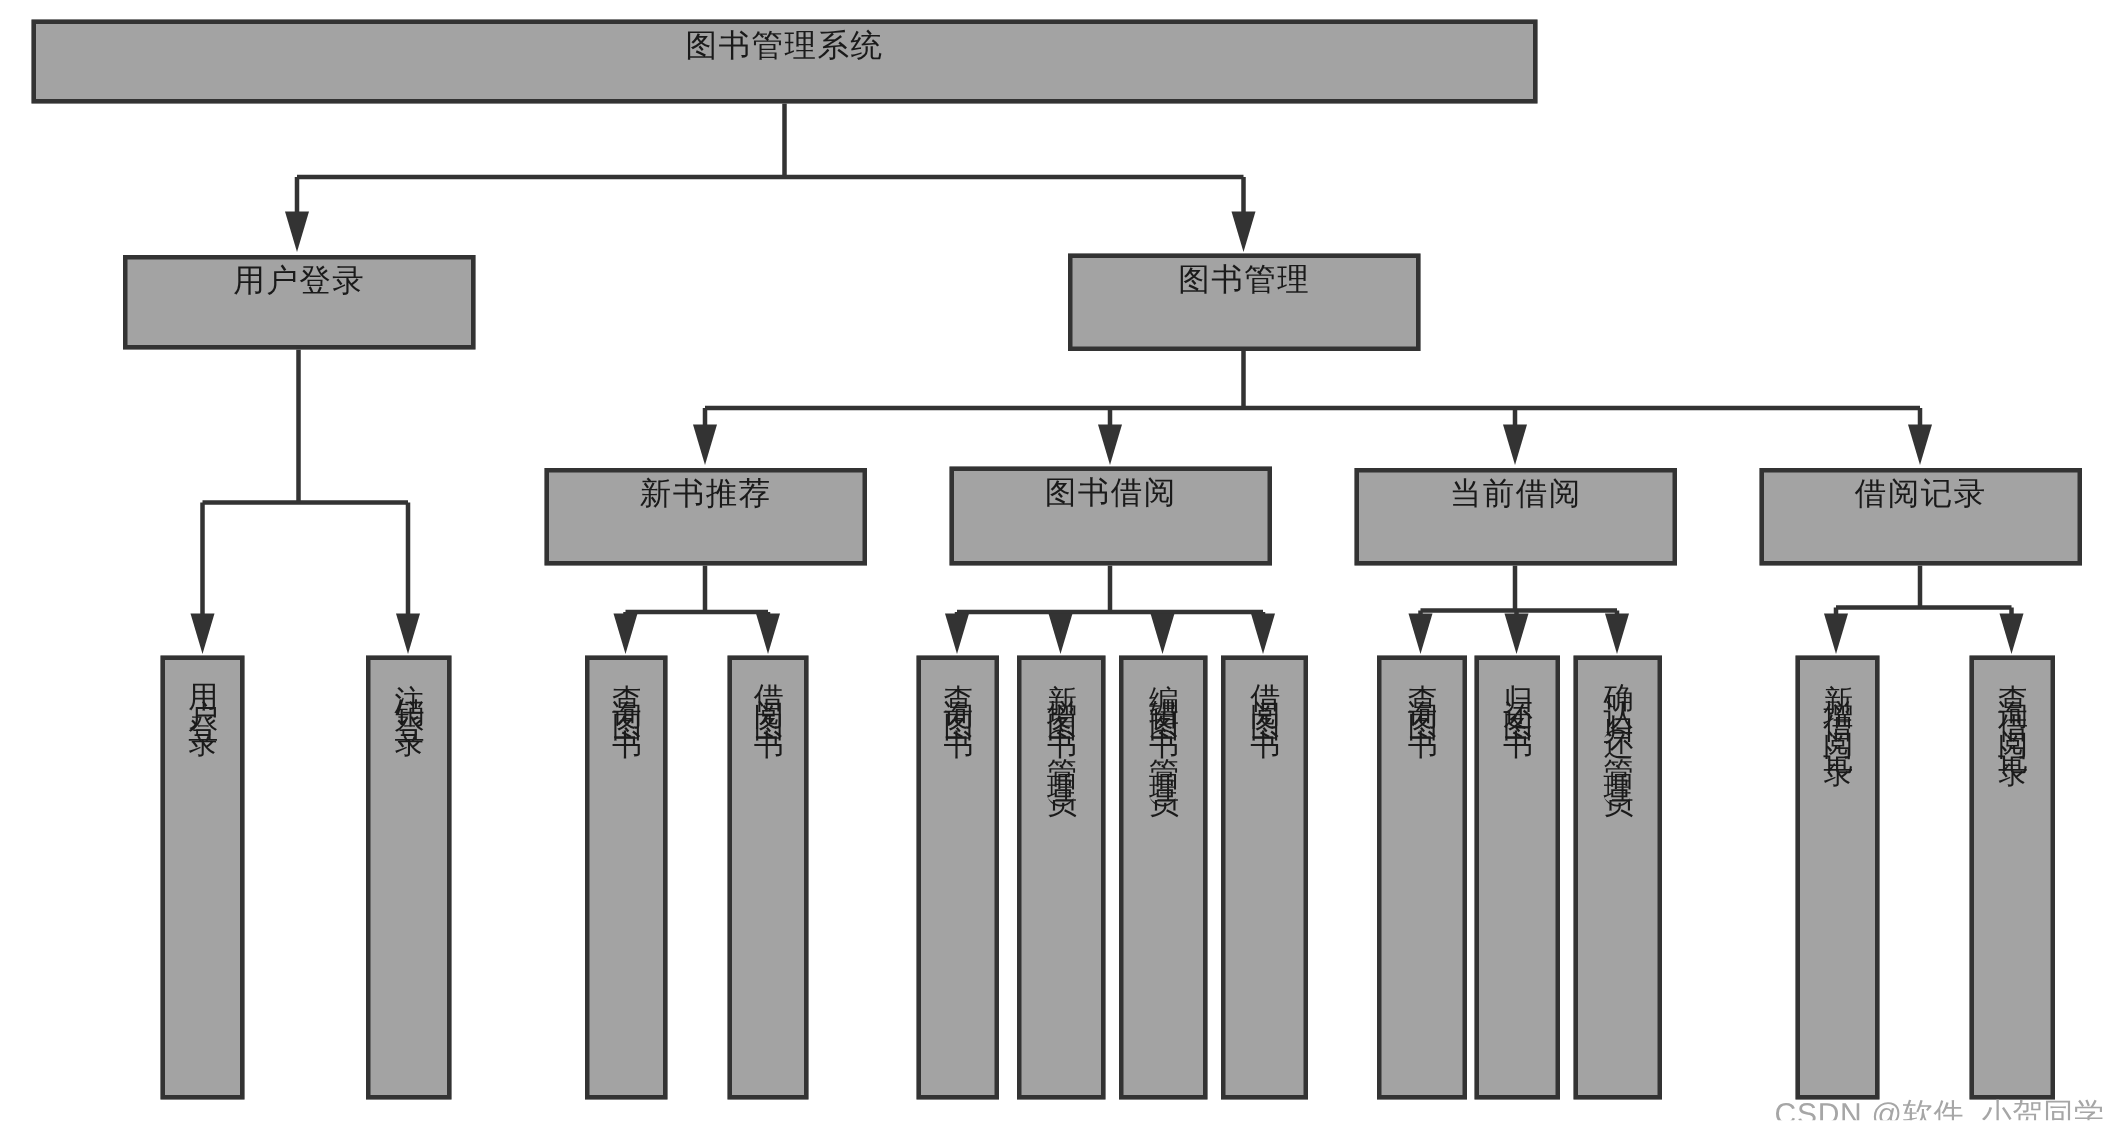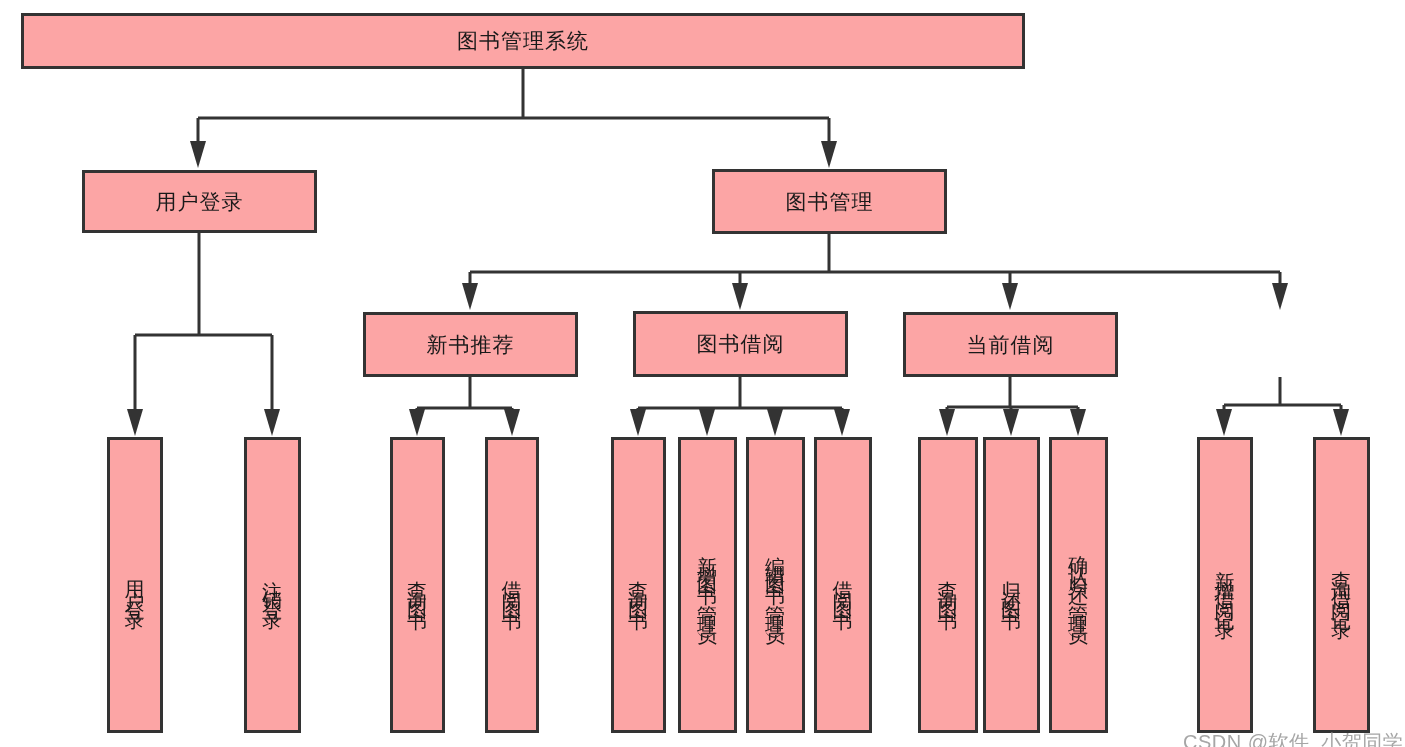--- a/index.html
+++ b/index.html
@@ -20,23 +20,22 @@
     left: 0;
     top: 0;
     width: 1405px;
     height: 747px;
     pointer-events: none;
   }
   .node {
     position: absolute;
     box-sizing: border-box;
     border: 3px solid #333333;
-    background: #fca5a5;
+    background: #a3a3a3;
     display: flex;
-    align-items: center;
     justify-content: center;
     color: #1a1a1a;
   }
   .node.h {
     font-size: 21px;
     letter-spacing: 1px;
   }
   .node.leaf {
     width: 57px;
     top: 437px;
@@ -122,20 +121,23 @@
 
   <div class="node h" style="left:712px; top:169px; width:235px; height:65px;">
     <span>图书管理</span>
   </div>
   <div class="node h" style="left:633px; top:311px; width:215px; height:66px;">
     <span>图书借阅</span>
   </div>
   <div class="node h" style="left:903px; top:312px; width:215px; height:65px;">
     <span>当前借阅</span>
   </div>
+  <div class="node h" style="left:1173px; top:312px; width:215px; height:65px;">
+    <span>借阅记录</span>
+  </div>
 
   <div class="node leaf" style="left:107px; width:56px;">
     <span class="vtext">用户登录</span>
   </div>
   <div class="node leaf" style="left:244px; width:57px;">
     <span class="vtext">注销登录</span>
   </div>
   <div class="node leaf" style="left:390px; width:55px;">
     <span class="vtext">查询图书</span>
   </div>

